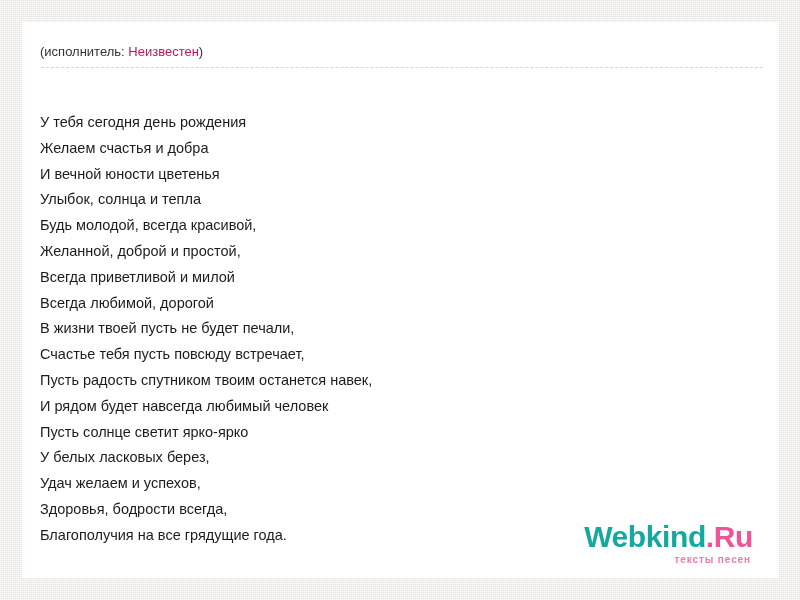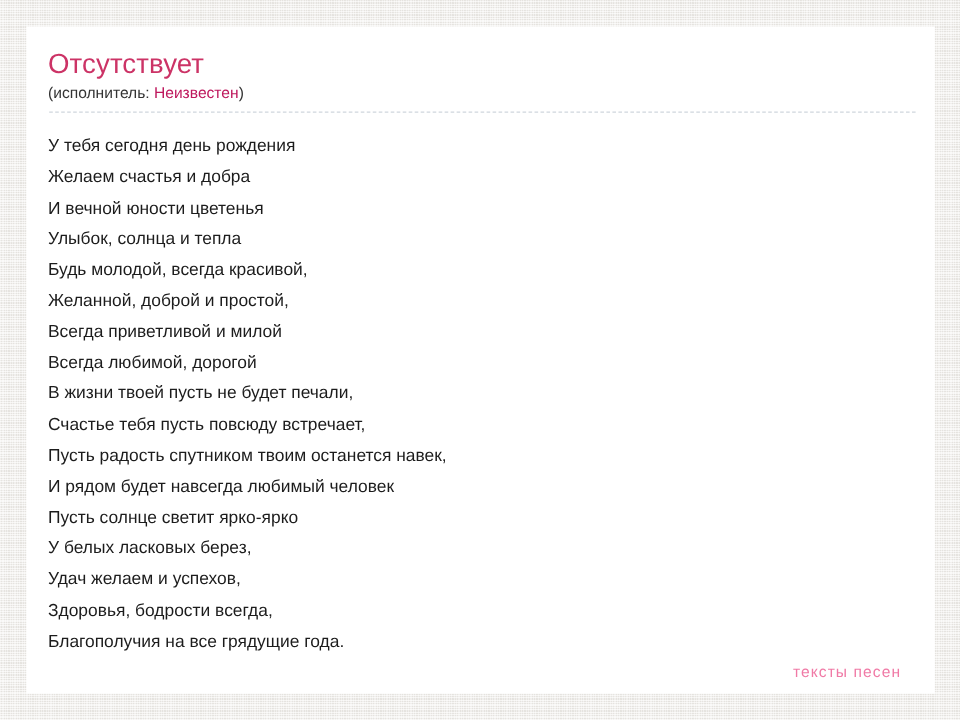--- a/index.html
+++ b/index.html
@@ -113,44 +113,44 @@
     letter-spacing: -0.4px;
     line-height: 30px;
     display: block;
   }
   .logo-main { color: #15a8a0; }
   .logo-tld  { color: #ee5599; }
   .logo-tagline {
     display: block;
     margin-top: 1px;
     margin-right: 2px;
-    font-size: 13px;
-    font-weight: normal;
+    font-size: 10px;
+    font-weight: bold;
     letter-spacing: 0.9px;
     color: #f07aa6;
     line-height: 13px;
   }
 </style>
 </head>
 <body>
 
 <div id="page-root">
 
   <div id="content-sheet">
 
     <div class="song-header">
-      <h1 class="song-title">Отсутствует</h1>
 
       <p class="song-artist-line">
         <span>(исполнитель: </span><a class="artist-link" href="#">Неизвестен</a><span>)</span>
       </p>
 
       <hr class="header-rule">
     </div>
 
     <div class="lyrics-block" id="lyrics-block"><span class="lyrics-line">У тебя сегодня день рождения</span><span class="lyrics-line">Желаем счастья и добра</span><span class="lyrics-line">И вечной юности цветенья</span><span class="lyrics-line">Улыбок, солнца и тепла</span><span class="lyrics-line">Будь молодой, всегда красивой,</span><span class="lyrics-line">Желанной, доброй и простой,</span><span class="lyrics-line">Всегда приветливой и милой</span><span class="lyrics-line">Всегда любимой, дорогой</span><span class="lyrics-line">В жизни твоей пусть не будет печали,</span><span class="lyrics-line">Счастье тебя пусть повсюду встречает,</span><span class="lyrics-line">Пусть радость спутником твоим останется навек,</span><span class="lyrics-line">И рядом будет навсегда любимый человек</span><span class="lyrics-line">Пусть солнце светит ярко-ярко</span><span class="lyrics-line">У белых ласковых берез,</span><span class="lyrics-line">Удач желаем и успехов,</span><span class="lyrics-line">Здоровья, бодрости всегда,</span><span class="lyrics-line">Благополучия на все грядущие года.</span></div>
 
     <div id="site-logo">
+      <span class="logo-wordmark"><span class="logo-main">Webkind</span><span class="logo-tld">.Ru</span></span>
       <span class="logo-tagline">тексты песен</span>
     </div>
 
   </div>
 </div>
 
 </body></html>

